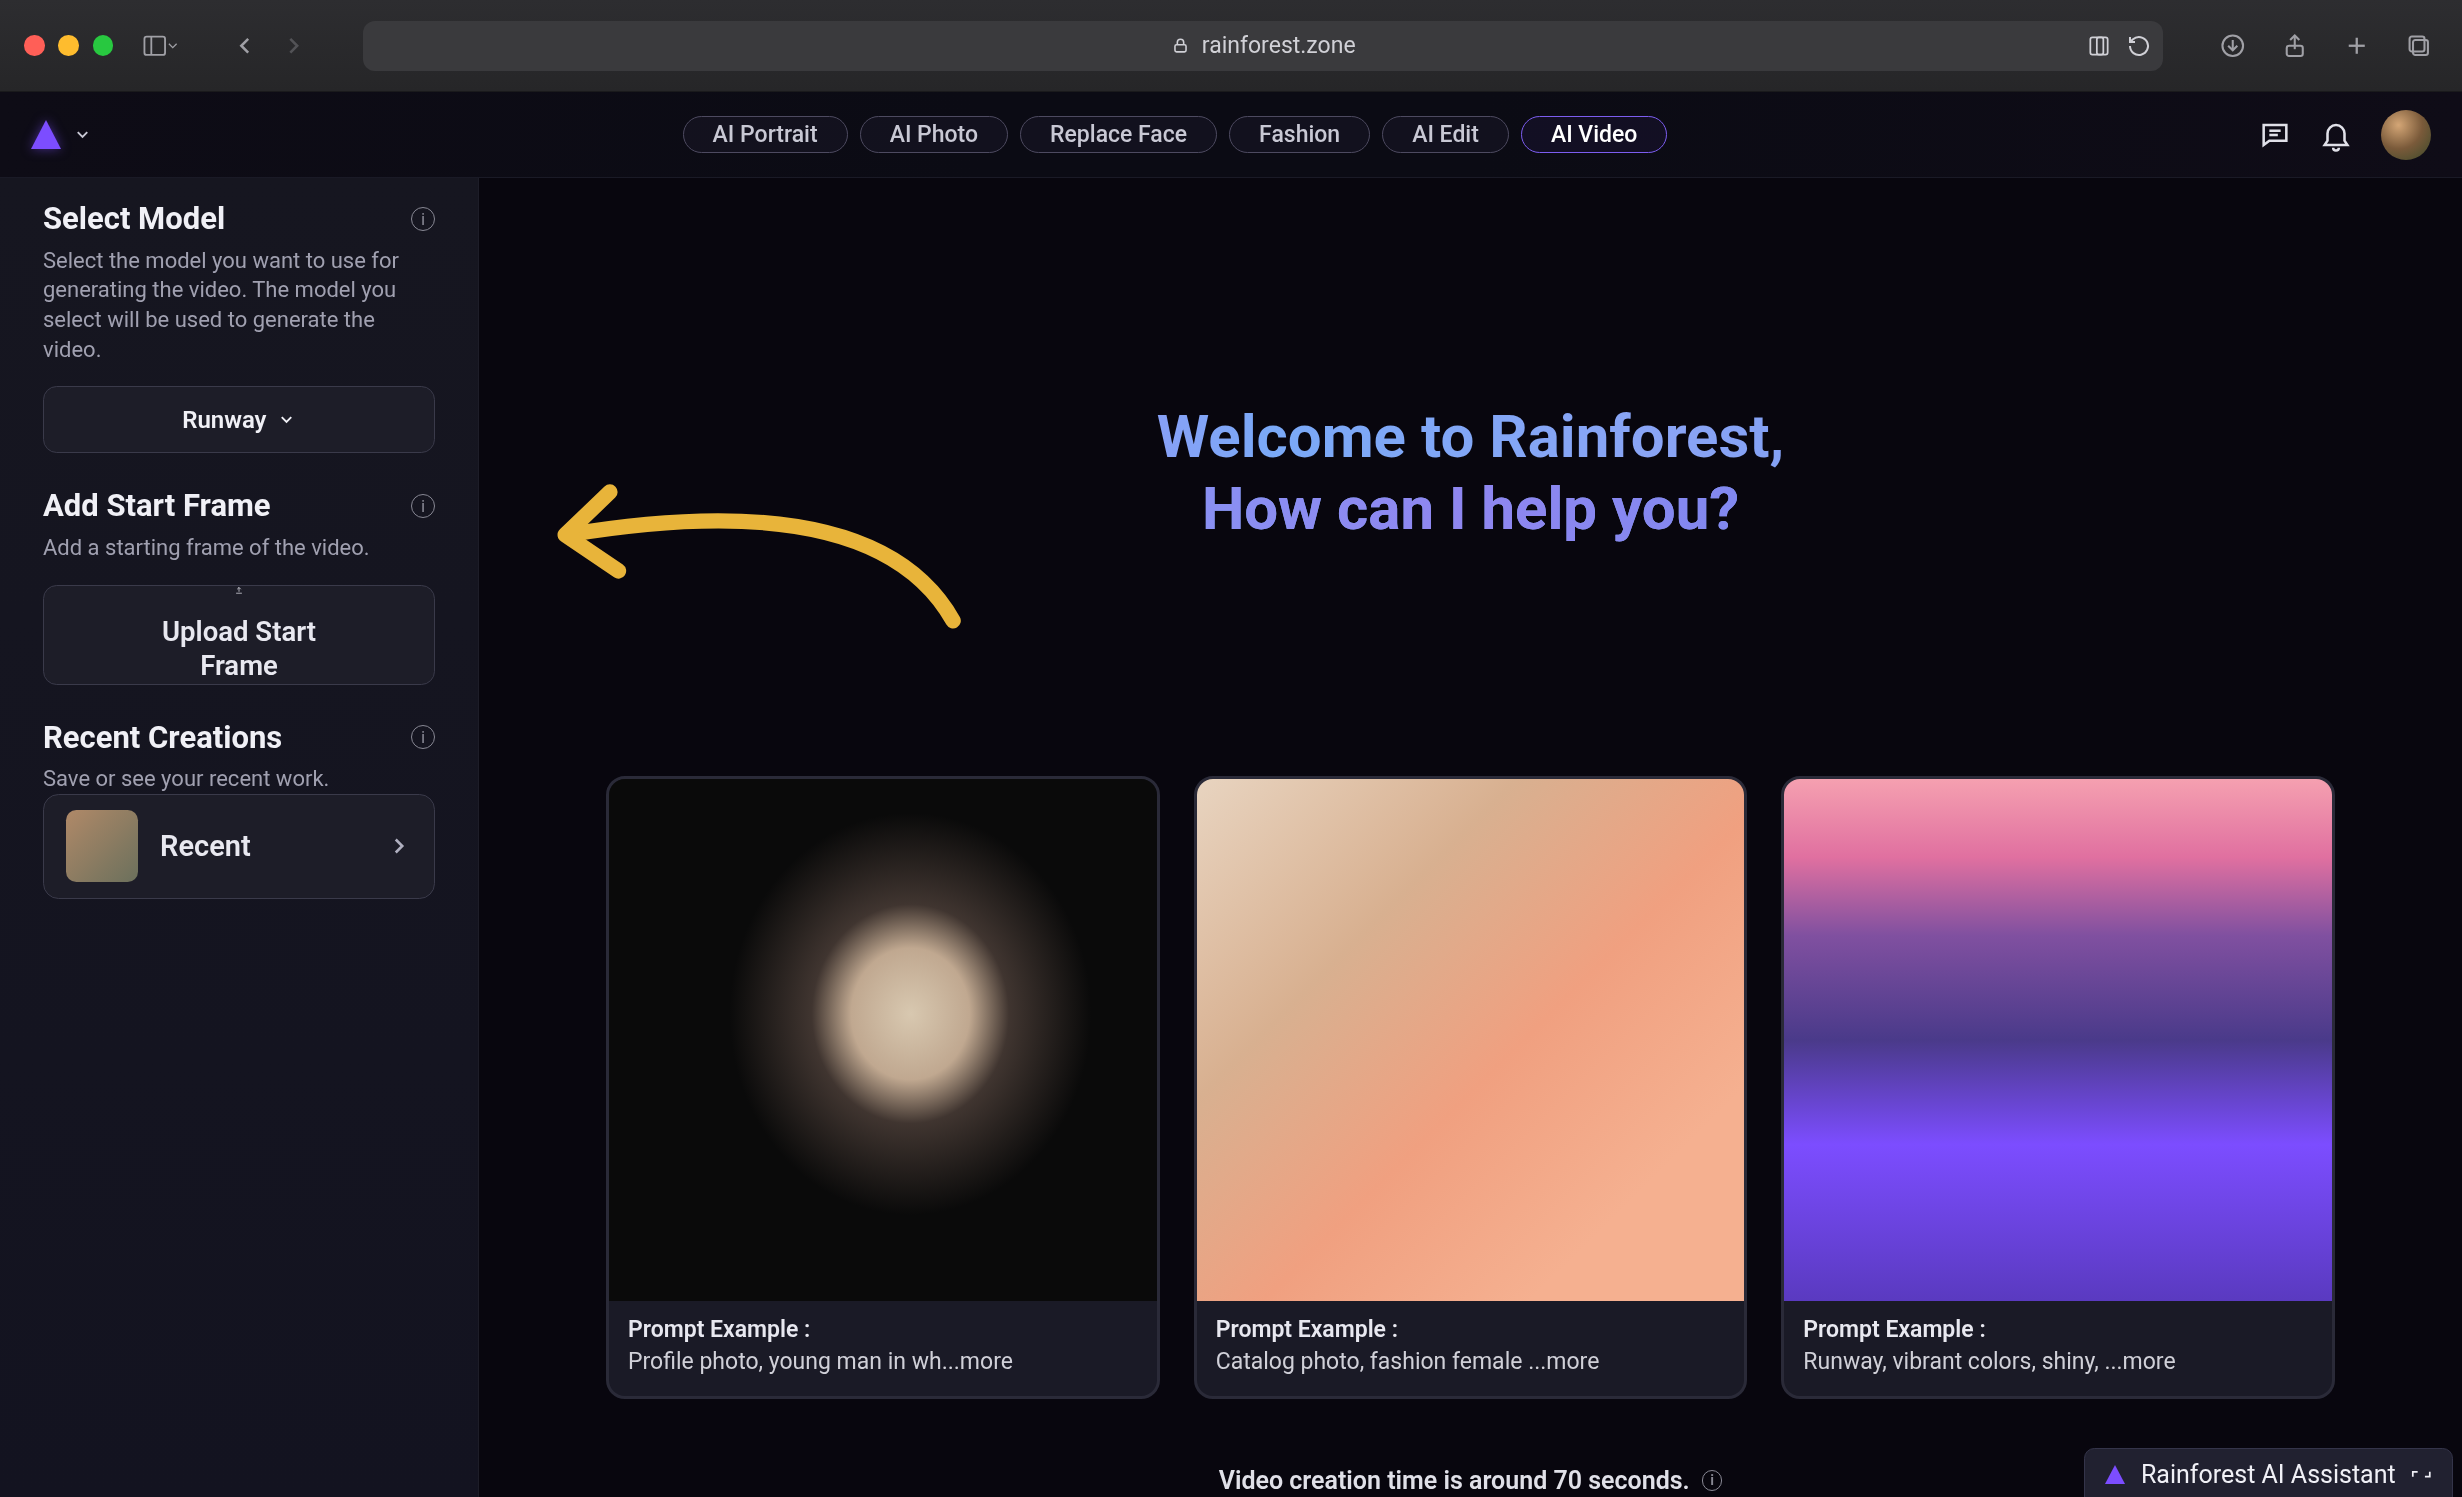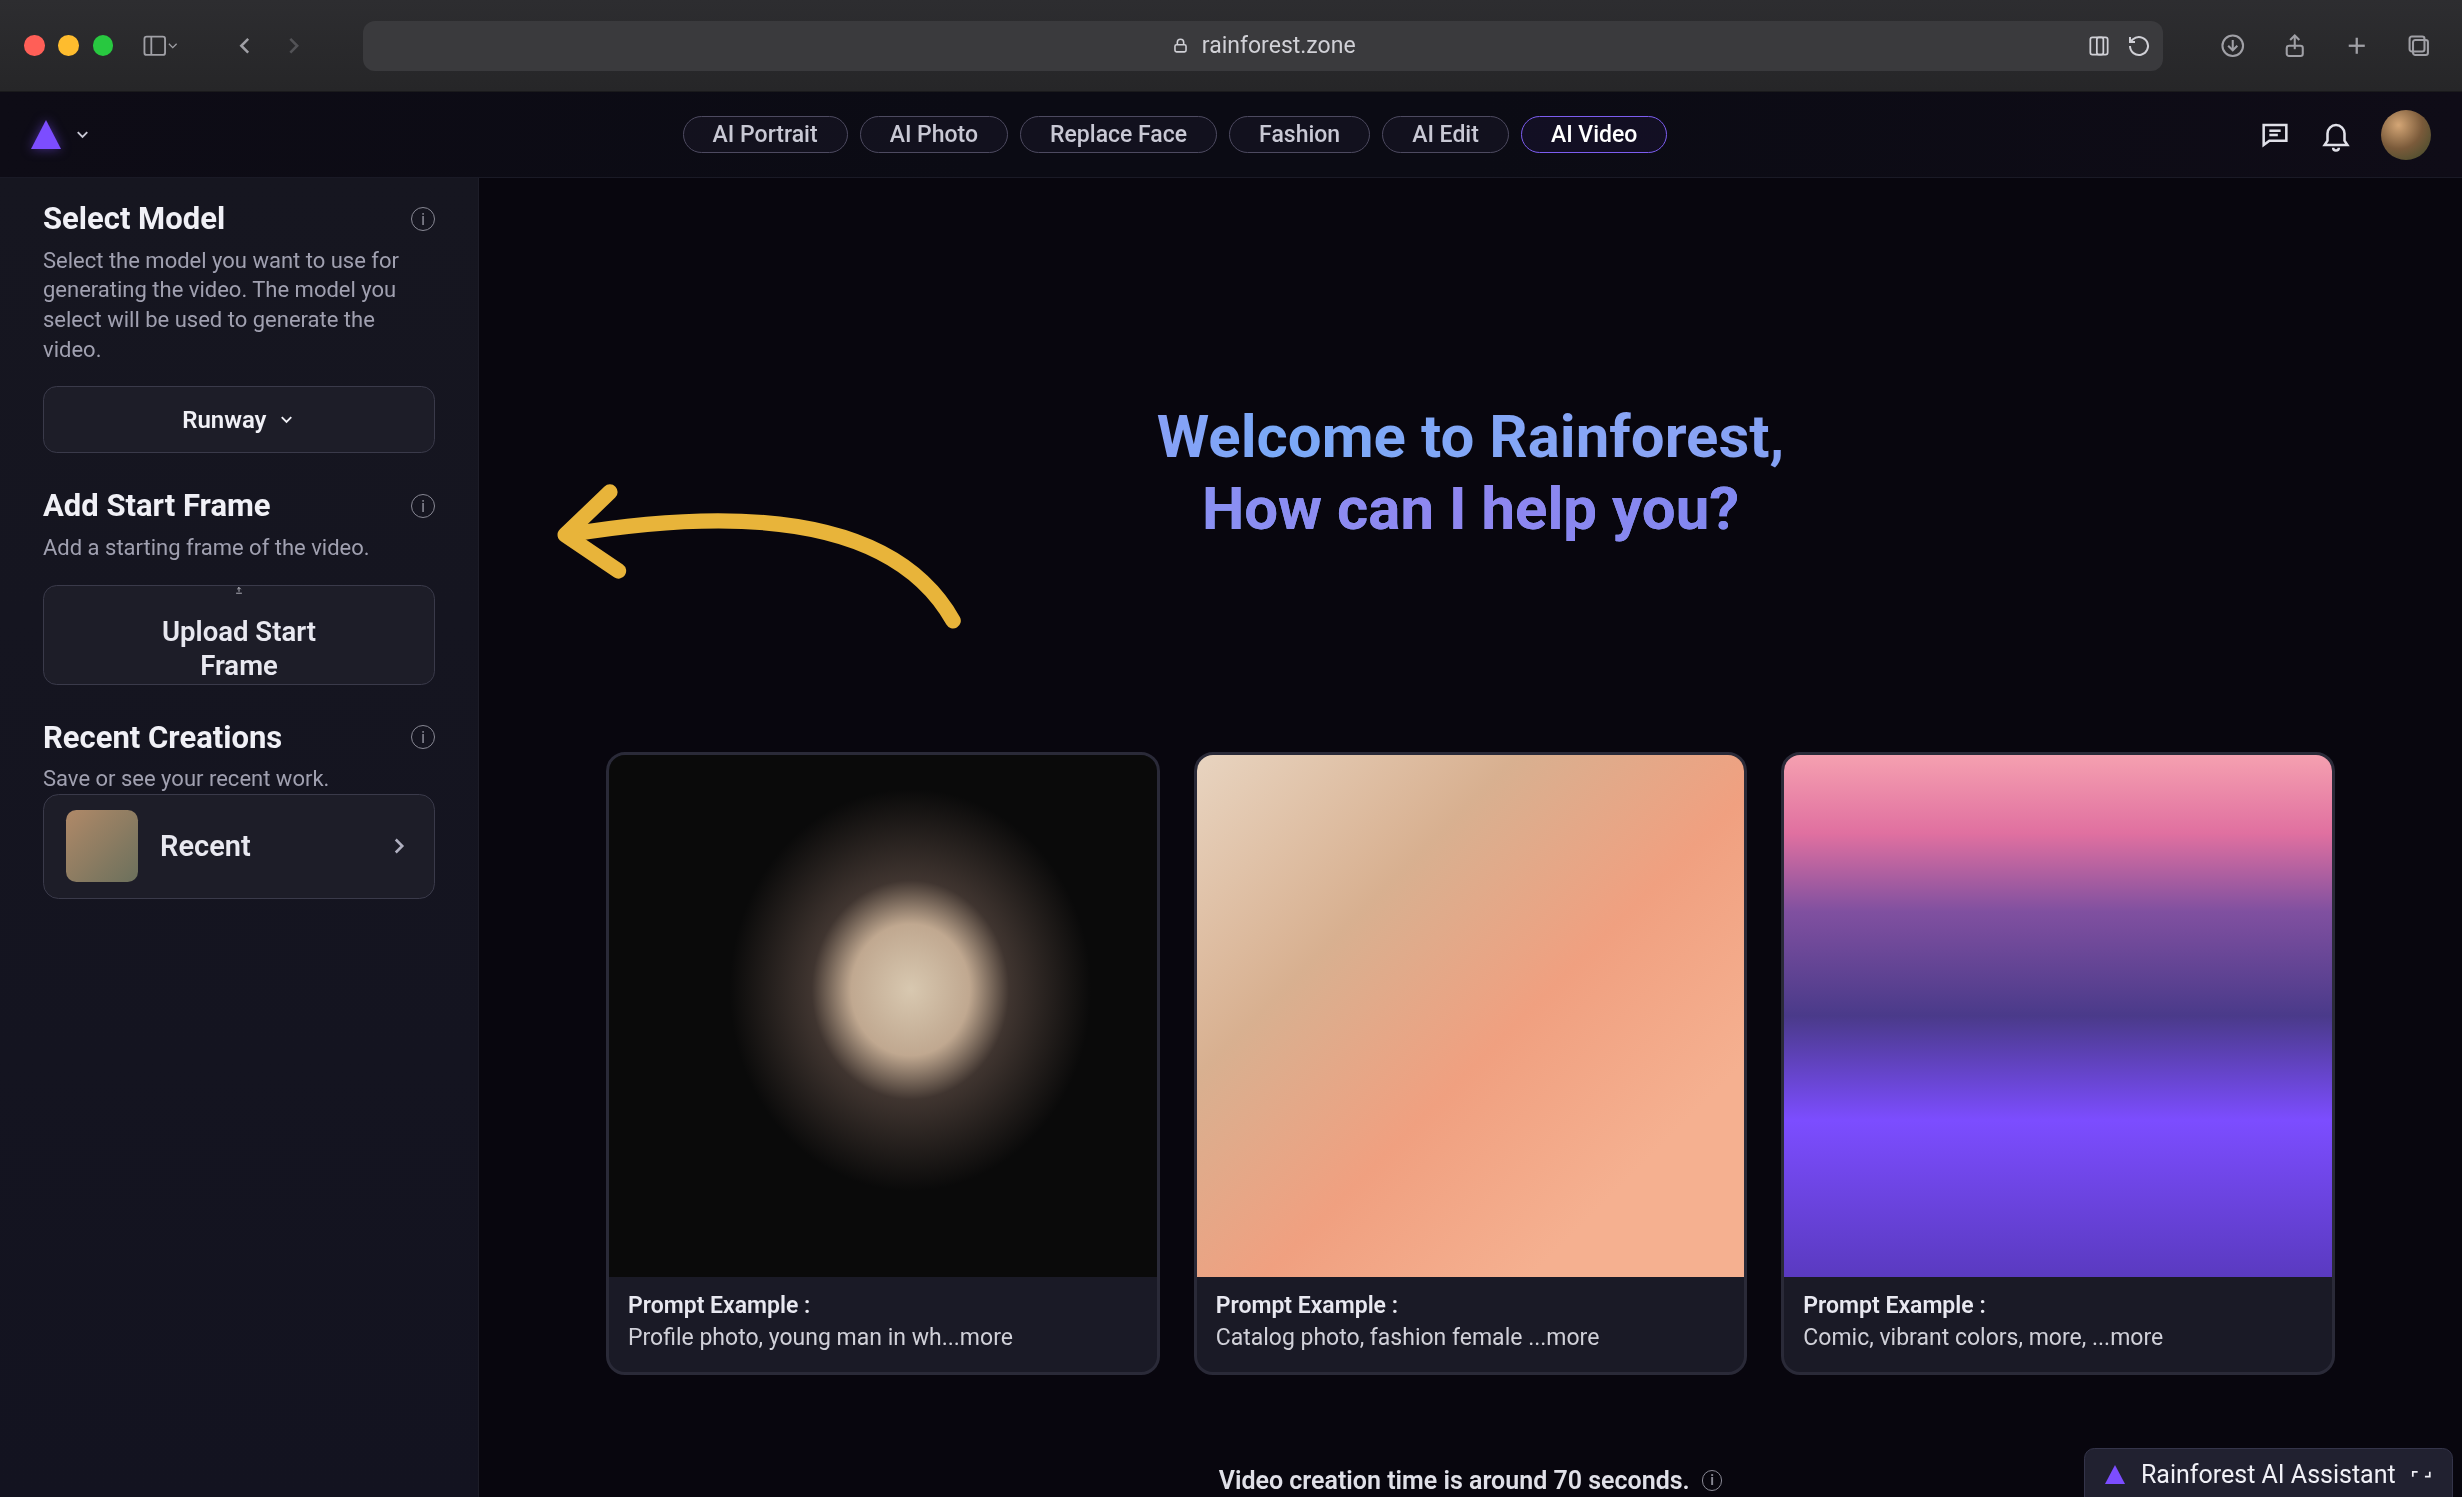--- a/index.html
+++ b/index.html
@@ -114,21 +114,21 @@
   .welcome .line2{
     display:block;
     background:linear-gradient(90deg,#7aa9f7 0%,#8f86f0 50%,#5b8def 100%);
     -webkit-background-clip:text;background-clip:text;color:transparent;
   }
 
   
   .arrow{position:absolute;top:271px;left:-15.5px;width:532px;height:189px;pointer-events:none;}
 
   
-  .cards{position:absolute;top:574px;left:127px;right:127px;display:flex;gap:34px;}
+  .cards{position:absolute;top:598px;left:127px;right:127px;display:flex;gap:34px;}
   .card{
     flex:1;background:#1a1a26;border:3.4px solid #2a2a38;border-radius:19px;
     overflow:hidden;display:flex;flex-direction:column;height:623px;
   }
   .card-img{flex:1;background:#222;}
   .card-img.img1{background:radial-gradient(ellipse 60% 70% at 55% 45%, #d8c8b0 0%, #c0a890 18%, #403530 30%, #0a0a0a 55%);}
   .card-img.img2{background:linear-gradient(135deg,#e8d4c0 0%,#d8b090 30%,#f0a080 55%,#f5b090 80%);}
   .card-img.img3{background:linear-gradient(180deg,#f5a0b0 0%,#e070a0 15%,#8050a0 30%,#4a3a8a 50%,#7c4dff 70%,#5a3ac0 100%);}
   .card-body{padding:15.5px 19px 20.6px;}
   .card-title{font-size:23px;font-weight:600;margin-bottom:5.2px;}
@@ -347,21 +347,21 @@
           <div class="card-img img2"></div>
           <div class="card-body">
             <div class="card-title">Prompt Example :</div>
             <div class="card-text">Catalog photo, fashion female ...more</div>
           </div>
         </div>
         <div class="card">
           <div class="card-img img3"></div>
           <div class="card-body">
             <div class="card-title">Prompt Example :</div>
-            <div class="card-text">Comic, vibrant colors, more, ...more</div>
+            <div class="card-text">Runway, vibrant colors, shiny, ...more</div>
           </div>
         </div>
       </div>
 
 
       <div class="status-line">
         <span>Video creation time is around 70 seconds.</span>
         <div class="info-icon" style="width:20.6px;height:20.6px;font-size:14.6px">i</div>
       </div>
 

